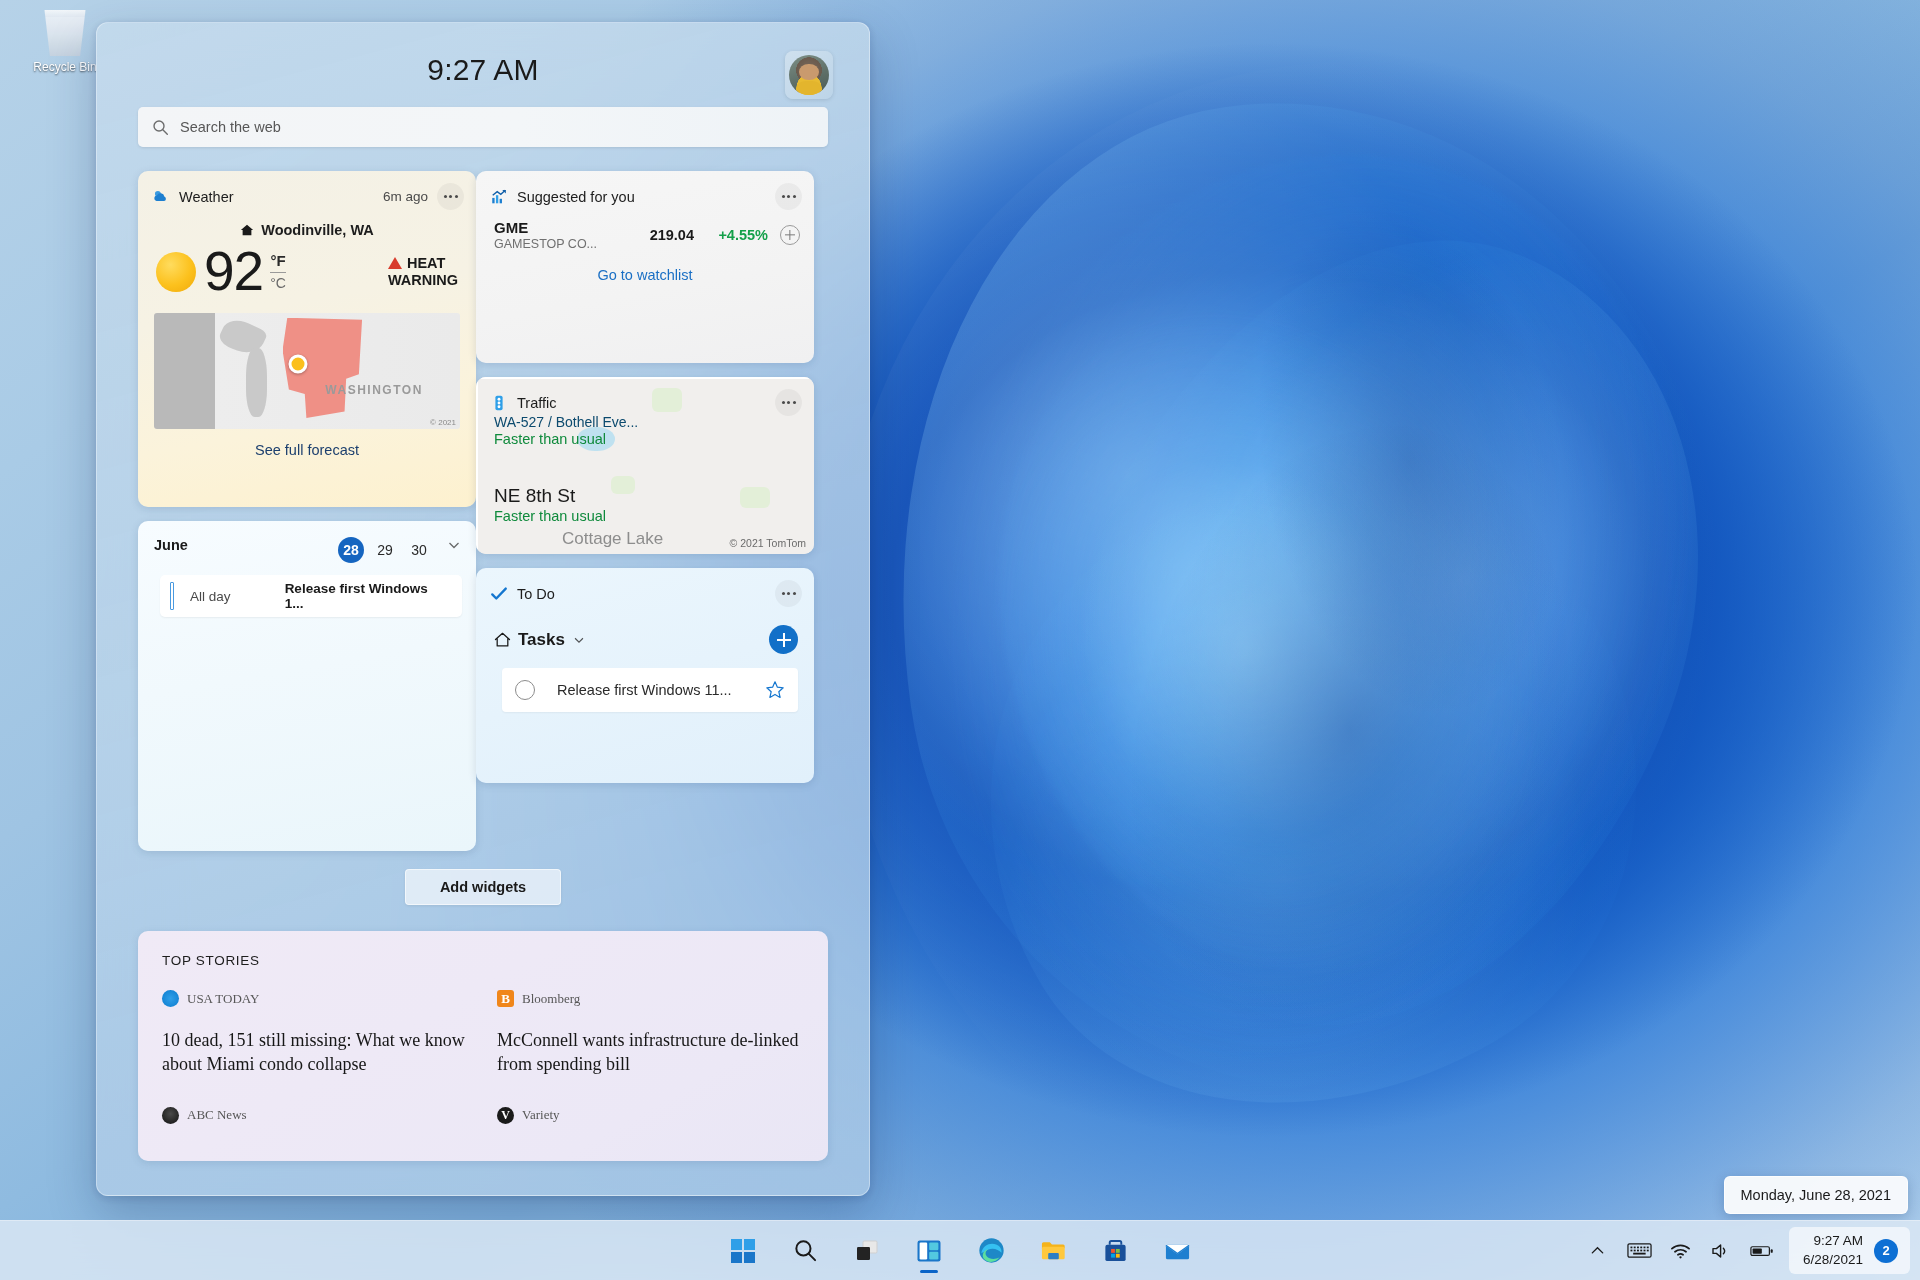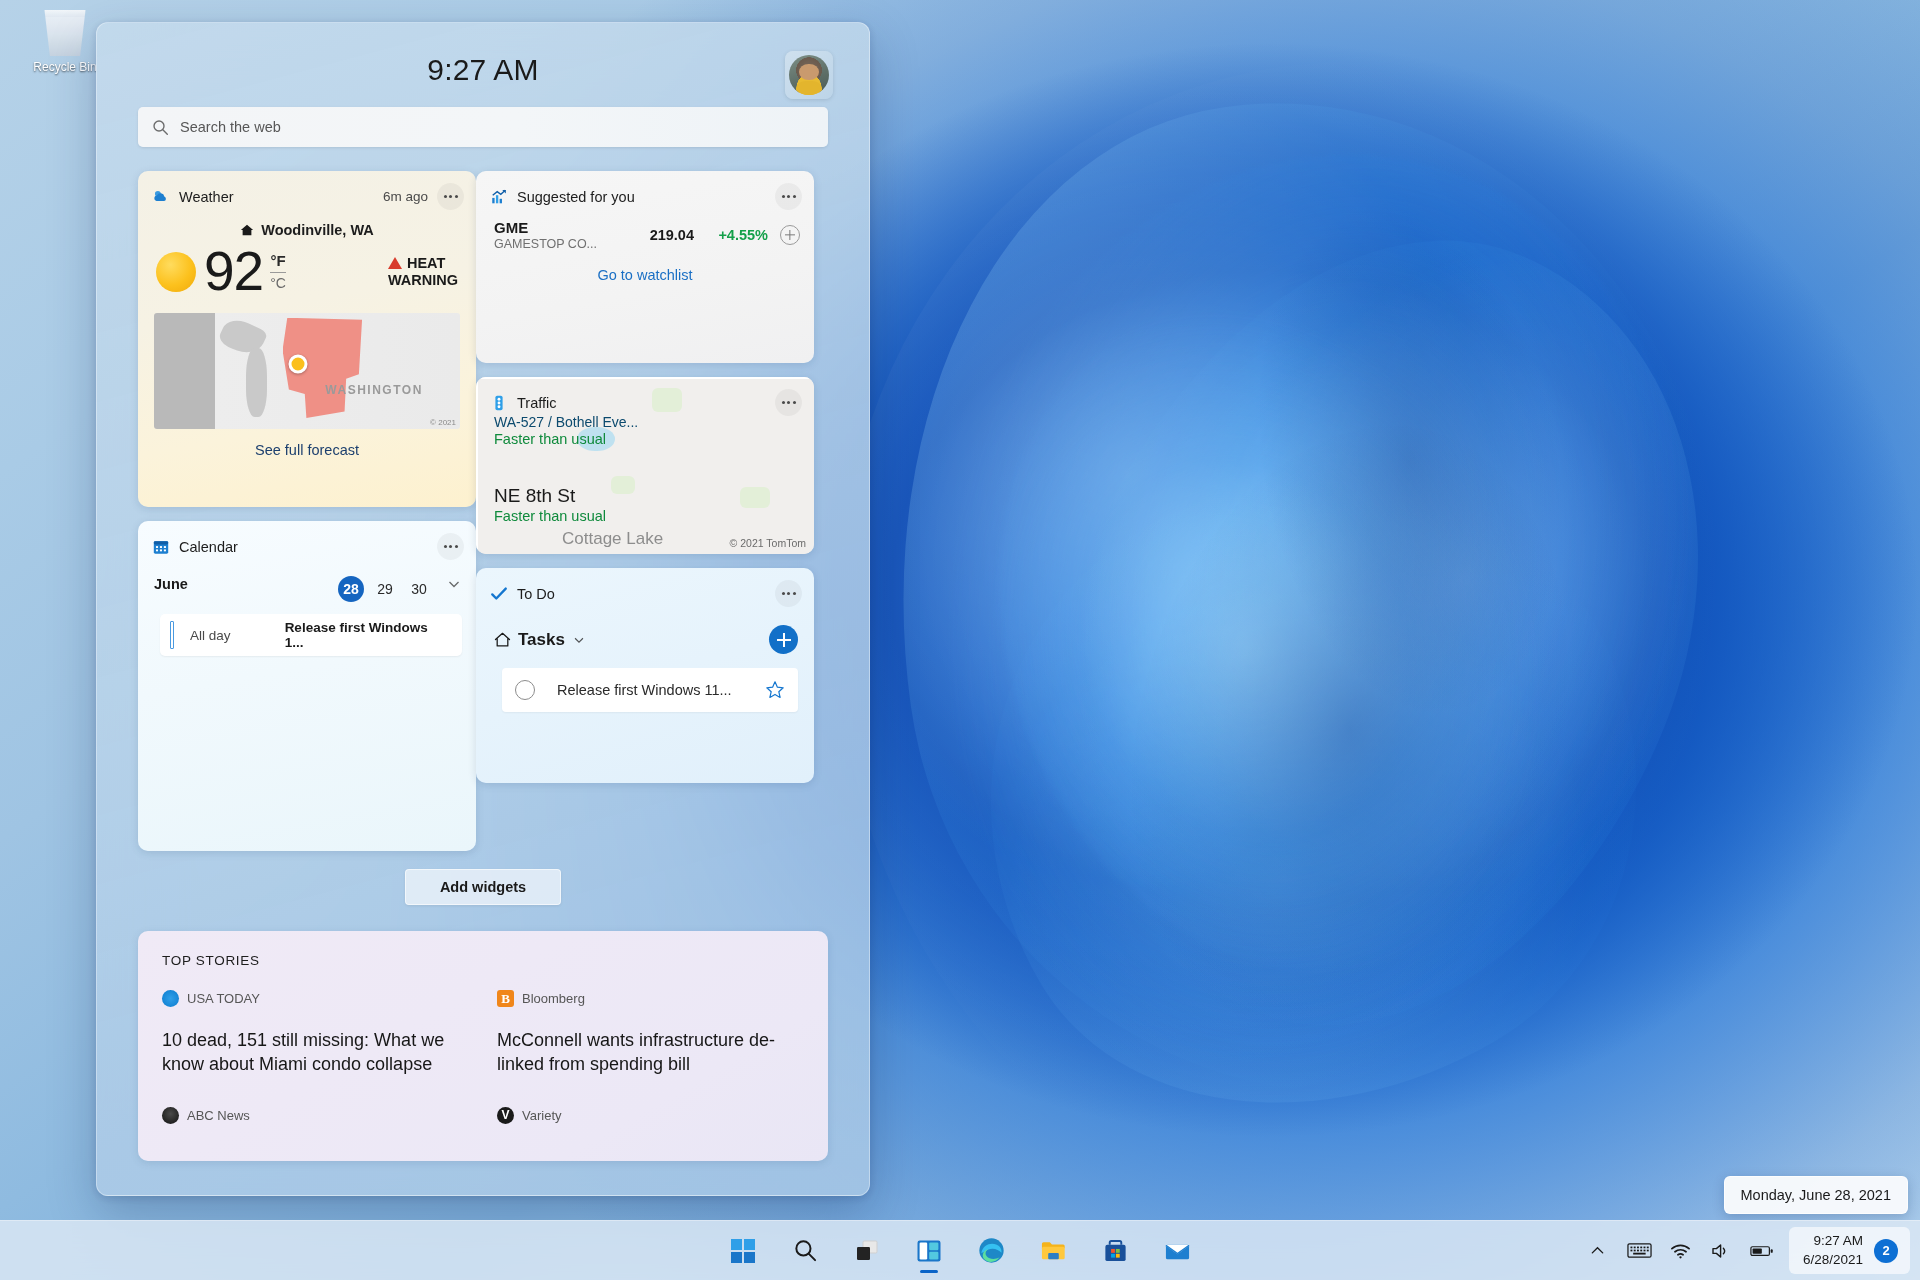--- a/index.html
+++ b/index.html
@@ -380,21 +380,21 @@
   
   #top-stories {
     margin: 26px auto 0; width: 690px; height: 230px;
     border-radius: 10px;
     background: linear-gradient(150deg, #f0eaf6 0%, #eee9f6 40%, #ece8f6 75%, #e9e6f5 100%);
     padding: 22px 24px 0 24px;
     box-shadow: 0 2px 8px rgba(20,50,90,0.12);
     overflow: hidden;
   }
   #ts-title { font-size: 13.5px; letter-spacing: .7px; color: #1d1d1d; font-weight: 500; }
-  #ts-grid { display: flex; gap: 28px; margin-top: 22px; }
+  #ts-grid { display: flex; gap: 28px; margin-top: 22px; font-family: Liberation Serif, serif; }
   .story { width: 310px; }
   .story .src { display:flex; align-items:center; gap:8px; }
   .story .srcname { font-size: 13px; color: #565656; }
   .story .headline { margin-top: 22px; font-size: 18px; line-height: 1.32; color: #171717; }
   .story2 { margin-top: 30px; }
   .srclogo { width: 17px; height: 17px; border-radius: 3px; flex:0 0 17px; }
   .logo-usatoday { border-radius:50%; background: radial-gradient(circle at 50% 50%, #2f9fe8 0%, #1686d6 70%, #0f76c4 100%); }
   .logo-bloomberg { background: #f0861a; position: relative; }
   .logo-bloomberg::after { content:"B"; position:absolute; inset:0; color:#fff; font-size:13px; font-weight:700; display:flex; align-items:center; justify-content:center; font-family:"Liberation Serif", serif;}
   .logo-abc { border-radius:50%; background: radial-gradient(circle at 50% 40%, #4a4a4a, #111); }
@@ -539,40 +539,20 @@
               <div id="map-redzone"></div>
               <div id="map-dot"></div>
               <div id="map-label">WASHINGTON</div>
               <div id="map-credit">© 2021</div>
             </div>
 
             <div id="weather-forecast">See full forecast</div>
           </div>
 
           <div class="widget" id="widget-calendar">
-            <div class="widget-head">
-              <svg class="wicon" viewBox="0 0 20 20">
-                <rect x="2" y="3.5" width="16" height="14" rx="1.6" fill="#1d7fd0"></rect>
-                <rect x="2" y="3.5" width="16" height="3.6" rx="1.6" fill="#0f5ea8"></rect>
-                <g fill="#fff">
-                  <rect x="4.4" y="9" width="2.3" height="2.1"></rect>
-                    <rect x="8.8" y="9" width="2.3" height="2.1"></rect>
-                  <rect x="13.2" y="9" width="2.3" height="2.1"></rect>
-                    <rect x="4.4" y="12.7" width="2.3" height="2.1"></rect>
-                  <rect x="8.8" y="12.7" width="2.3" height="2.1"></rect>
-                    <rect x="13.2" y="12.7" width="2.3" height="2.1"></rect>
-                </g>
-              </svg>
-              <span class="wtitle">Calendar</span>
-              <span class="dots">
-                  <i></i>
-                  <i></i>
-                  <i></i>
-                </span>
-            </div>
 
             <div id="cal-row">
               <span id="cal-month">June</span>
               <span class="cal-day sel">28</span>
               <span class="cal-day">29</span>
               <span class="cal-day">30</span>
               <svg id="cal-chevron" width="16" height="16" viewBox="0 0 16 16">
                 <path d="M3.5 6 L8 10.5 L12.5 6" fill="none" stroke="#3a3a3a" stroke-width="1.3"></path>
               </svg>
             </div>

